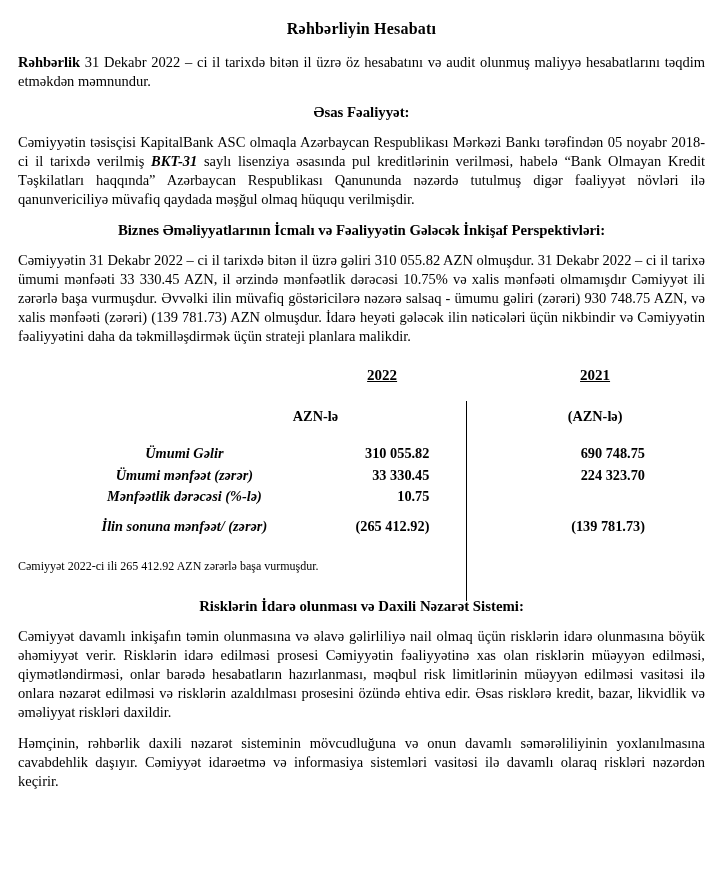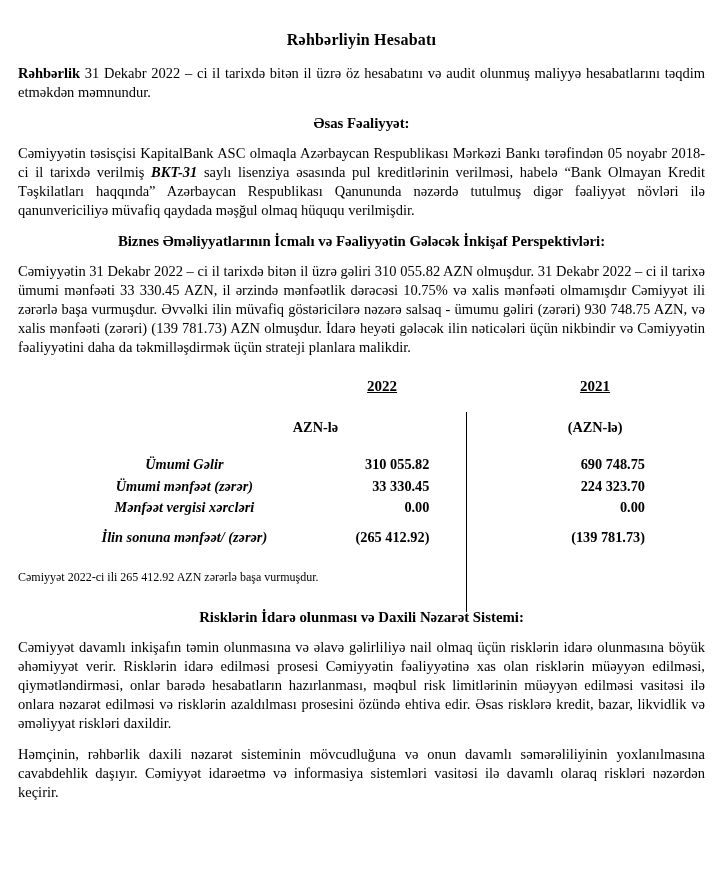--- a/index.html
+++ b/index.html
@@ -19,21 +19,21 @@
     width: 723px;
     height: 882px;
     box-sizing: border-box;
     padding: 10px 18px 4px 18px;
     position: relative;
   }
   .doc-title {
     text-align: center;
     font-weight: bold;
     font-size: 16px;
-    margin: 19px 0 14px 0;
+    margin: 8px 0 14px 0;
     letter-spacing: 0.2px;
   }
   p.body-par {
     margin: 0 0 6px 0;
     text-align: justify;
     text-justify: inter-word;
     font-size: 14.5px;
   }
   .section-head {
     text-align: center;
@@ -146,24 +146,24 @@
         <td class="col-sep"></td>
         <td class="col-2021">690 748.75</td>
       </tr>
       <tr class="fin-row">
         <td class="col-label">Ümumi mənfəət (zərər)</td>
         <td class="col-2022">33 330.45</td>
         <td class="col-sep"></td>
         <td class="col-2021">224 323.70</td>
       </tr>
       <tr class="fin-row">
-        <td class="col-label">Mənfəət vergisi xərcləri</td>
-        <td class="col-2022">0.00</td>
+        <td class="col-label">Mənfəətlik dərəcəsi (%-lə)</td>
+        <td class="col-2022">10.75</td>
         <td class="col-sep"></td>
-        <td class="col-2021">0.00</td>
+        <td class="col-2021"></td>
       </tr>
       <tr class="fin-row spaced">
         <td class="col-label">İlin sonuna mənfəət/ (zərər)</td>
         <td class="col-2022">(265 412.92)</td>
         <td class="col-sep"></td>
         <td class="col-2021">(139 781.73)</td>
       </tr>
     </tbody>
       </table>
   </div>

